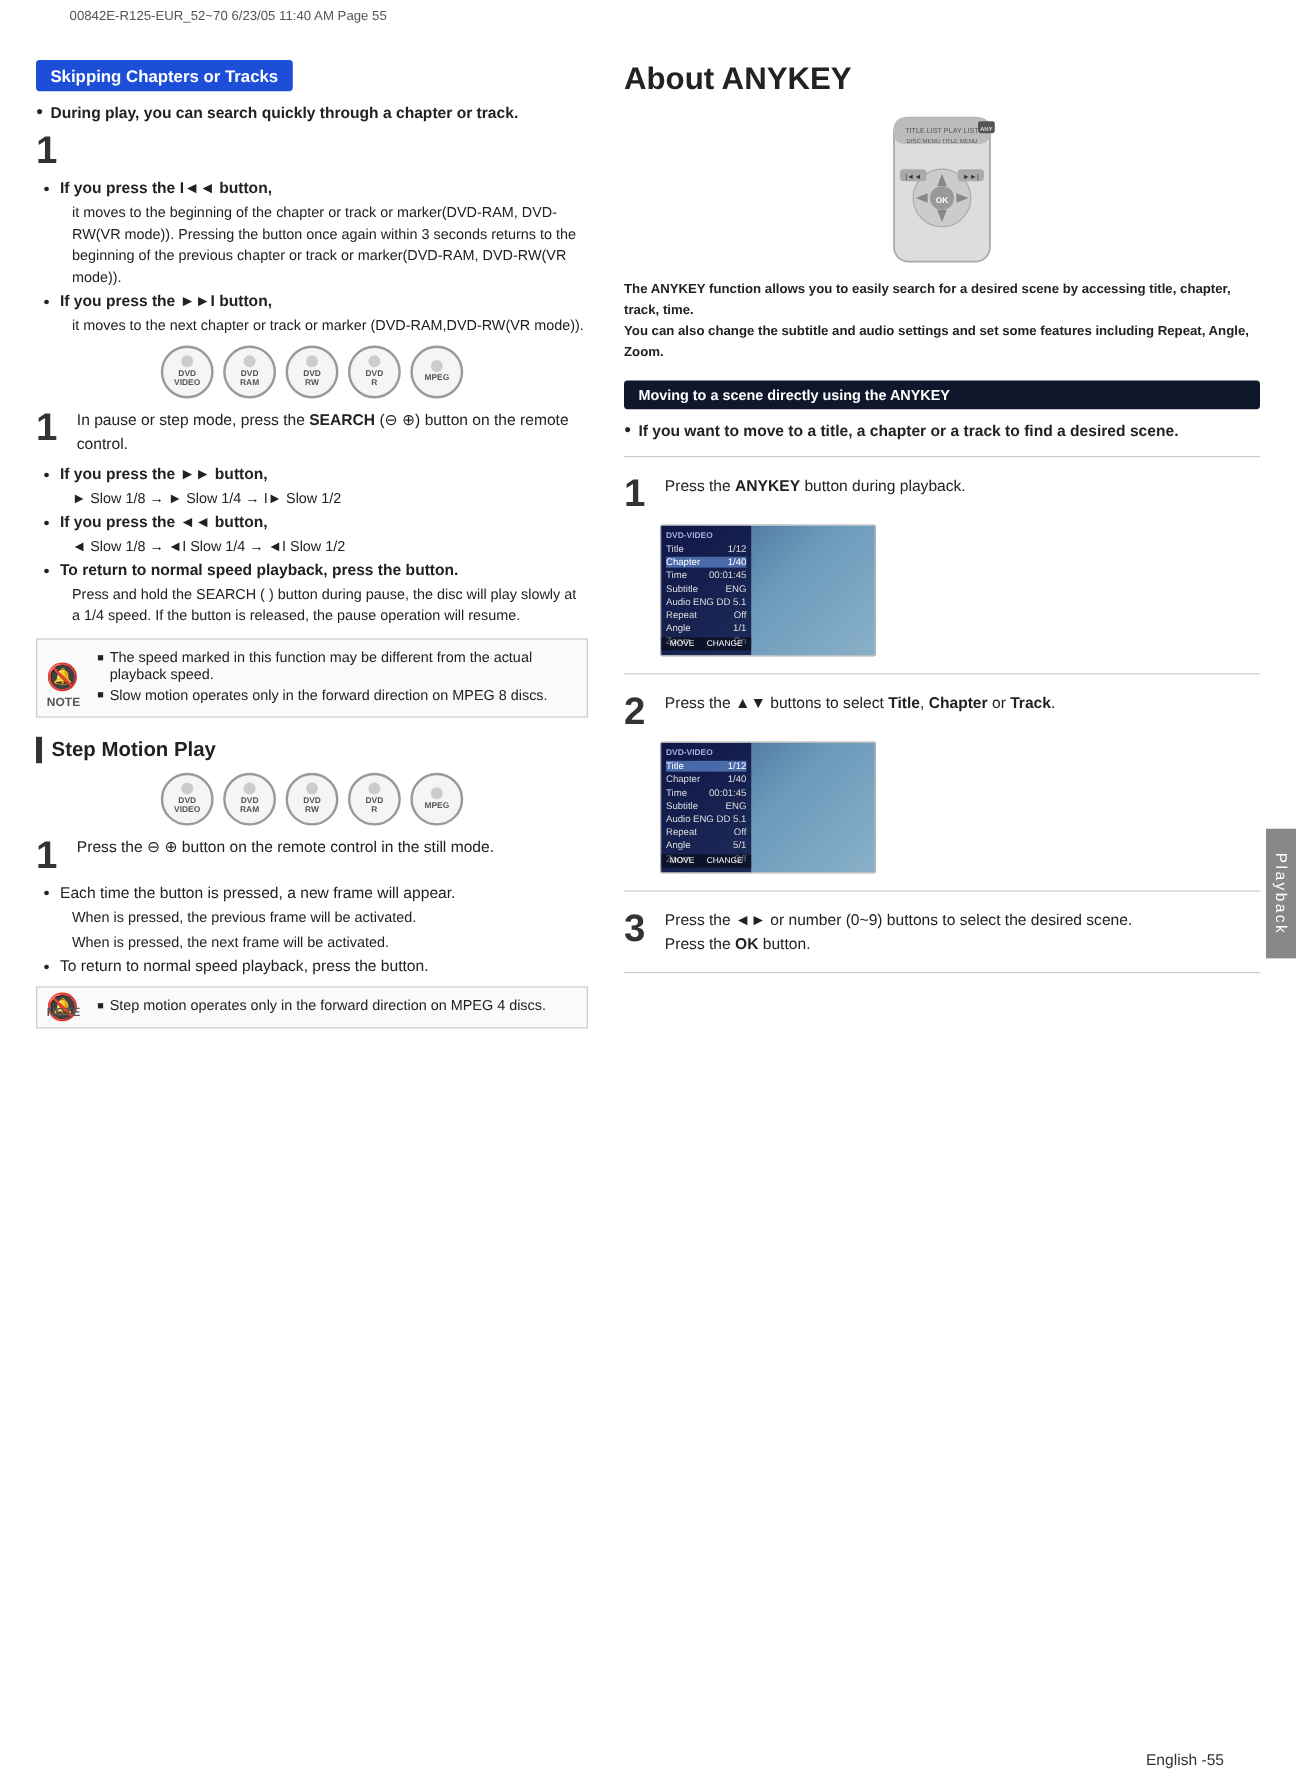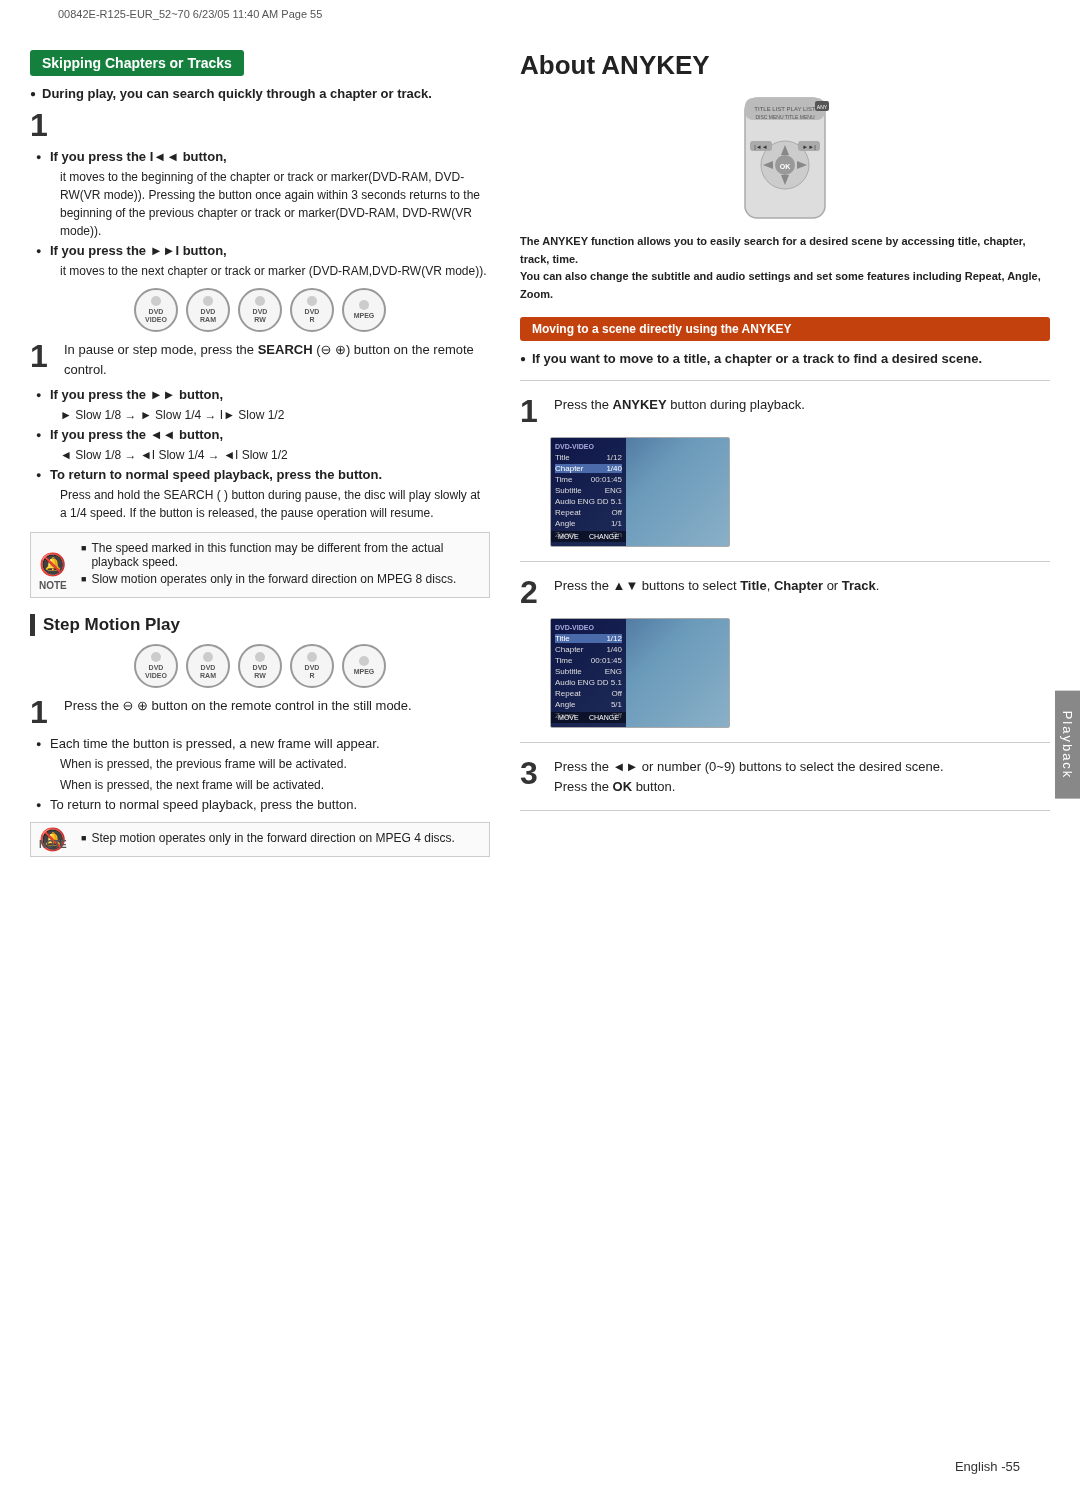--- a/index.html
+++ b/index.html
@@ -32,21 +32,21 @@
     }
     .left-column {
       width: 460px;
       flex-shrink: 0;
     }
     .right-column {
       flex: 1;
     }
     
     .section-banner {
-      background: #15803d;
+      background: #1d4ed8;
       color: #fff;
       font-weight: bold;
       font-size: 14px;
       padding: 5px 12px;
       border-radius: 3px;
       display: inline-block;
       margin-bottom: 10px;
     }
     
     .section-heading {
@@ -189,21 +189,21 @@
       font-weight: bold;
       margin-bottom: 12px;
     }
     .anykey-description {
       font-size: 11px;
       line-height: 1.6;
       margin-bottom: 14px;
       font-weight: bold;
     }
     .subsection-banner {
-      background: #c2410c;
+      background: #0f172a;
       color: #fff;
       font-weight: bold;
       font-size: 12px;
       padding: 5px 12px;
       border-radius: 3px;
       margin-bottom: 10px;
       display: block;
     }
     .screen-img {
       width: 180px;

